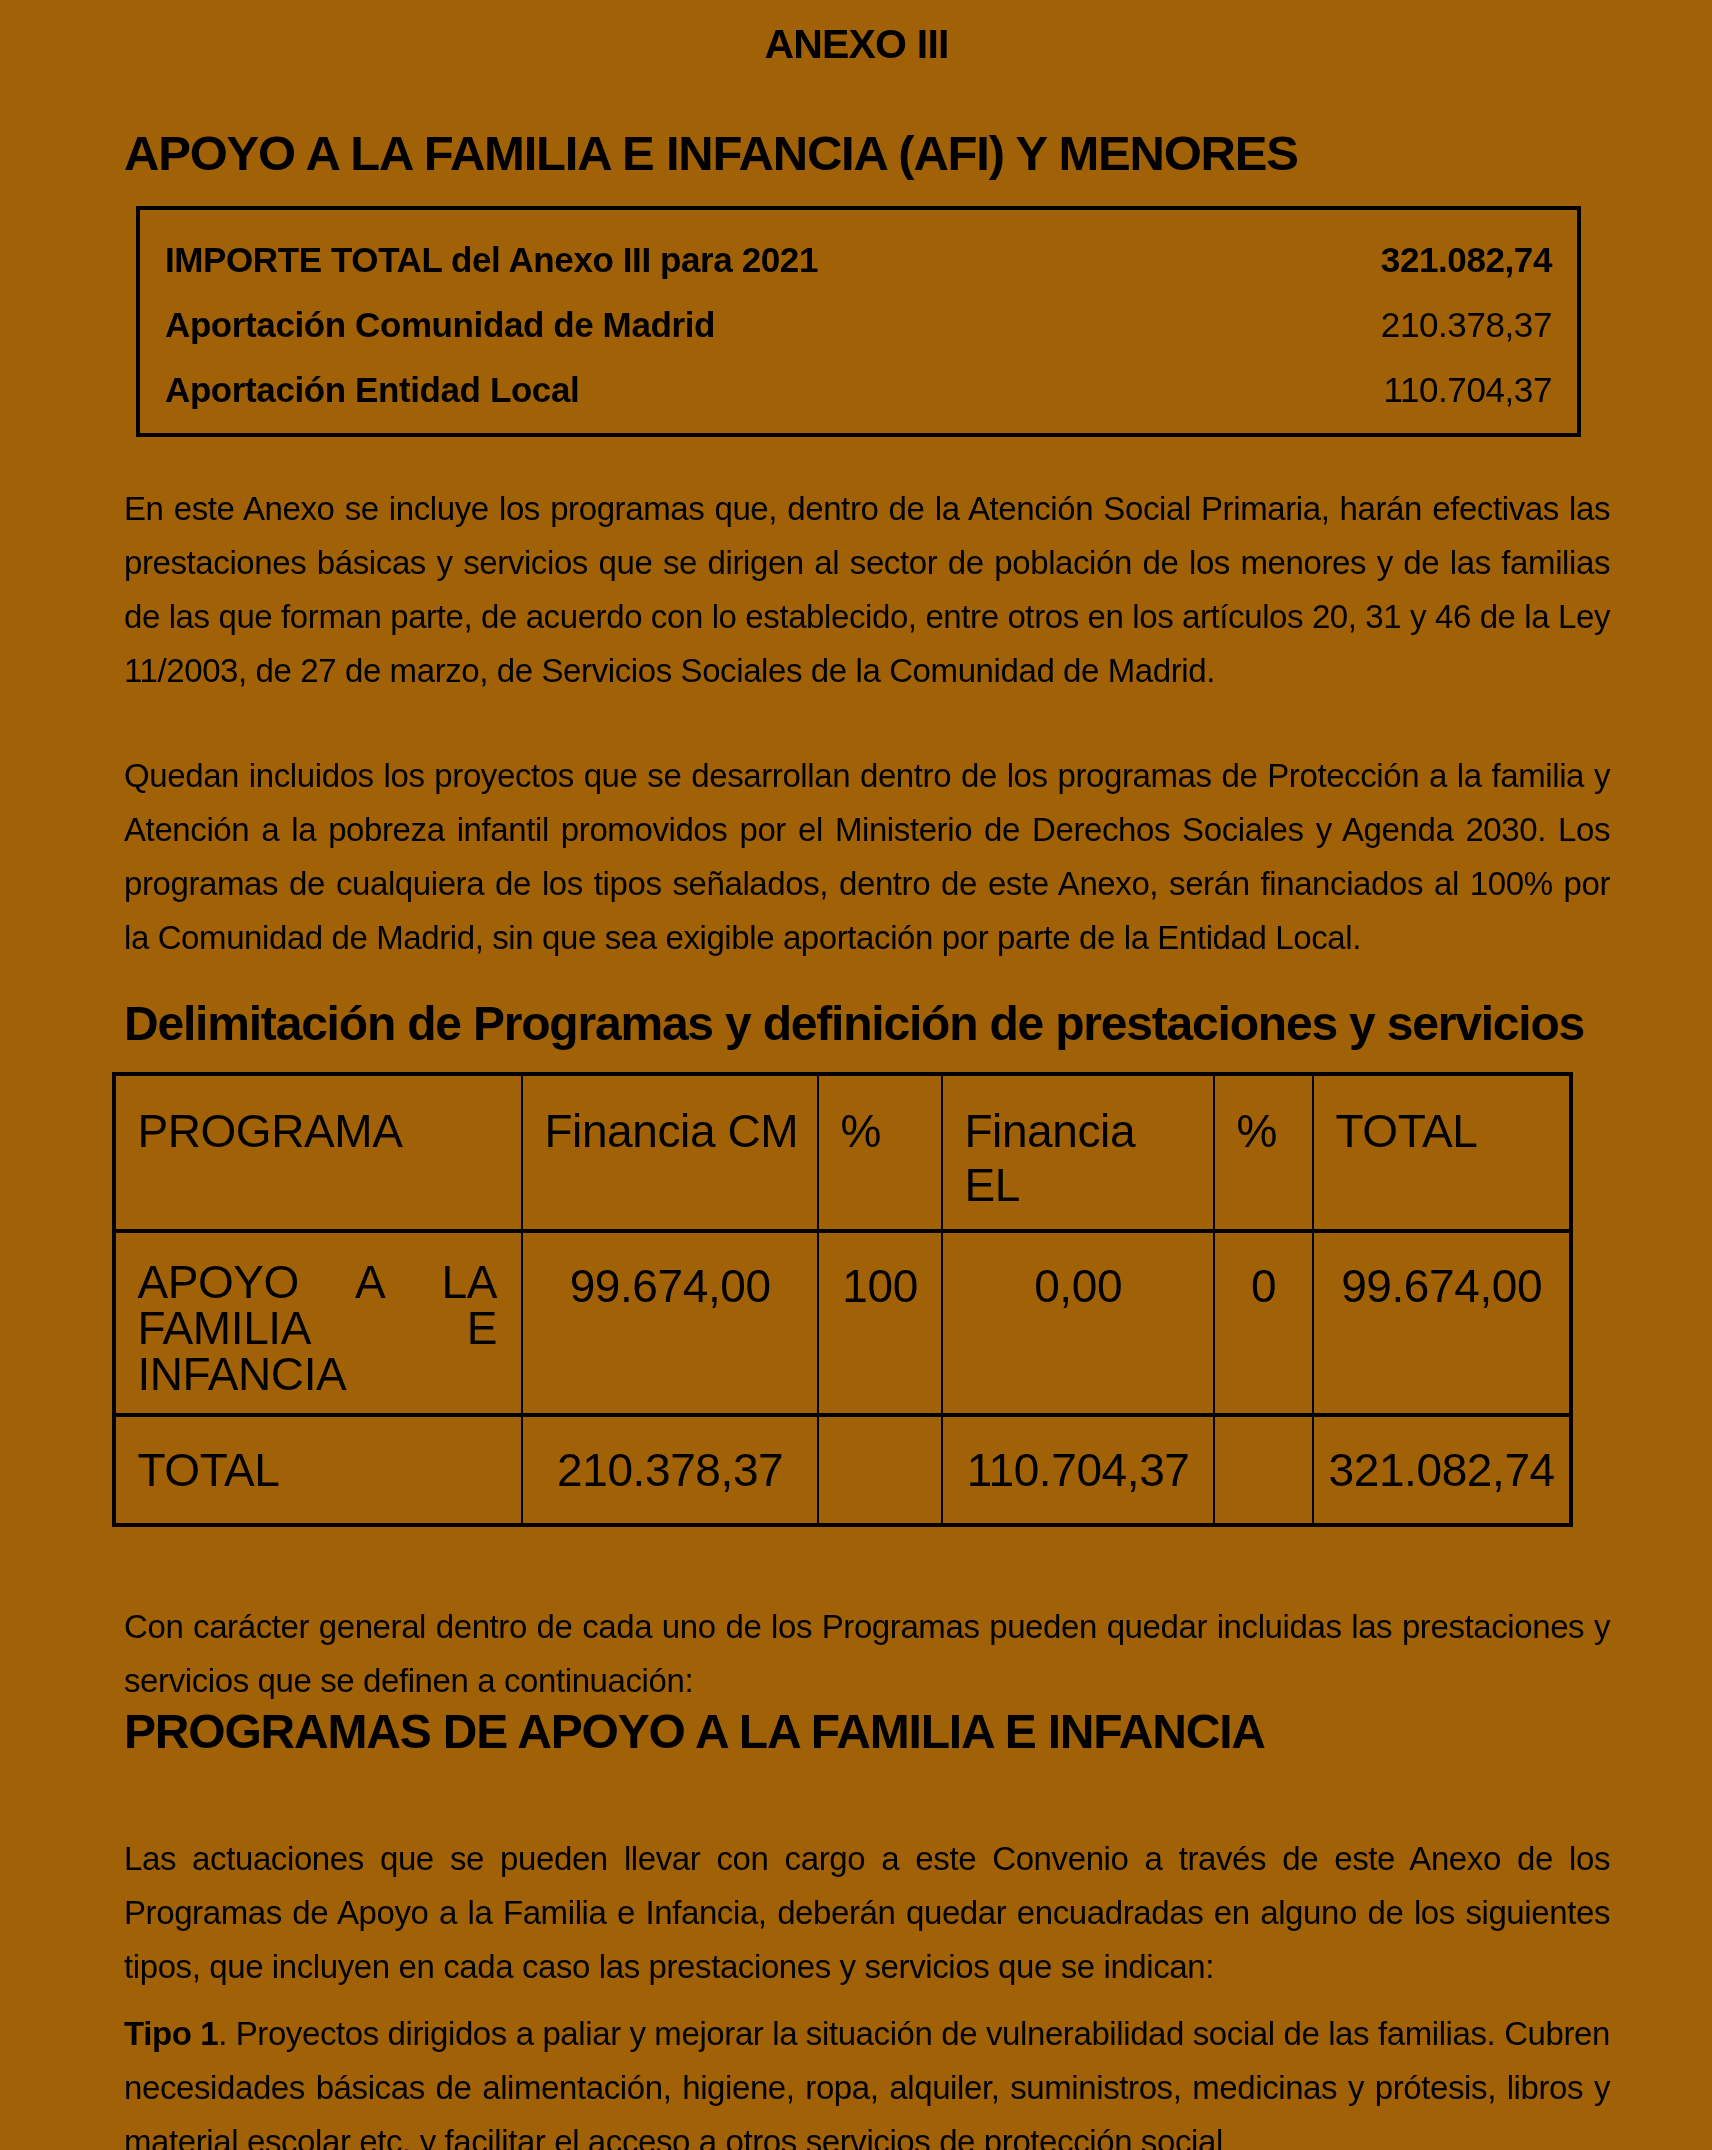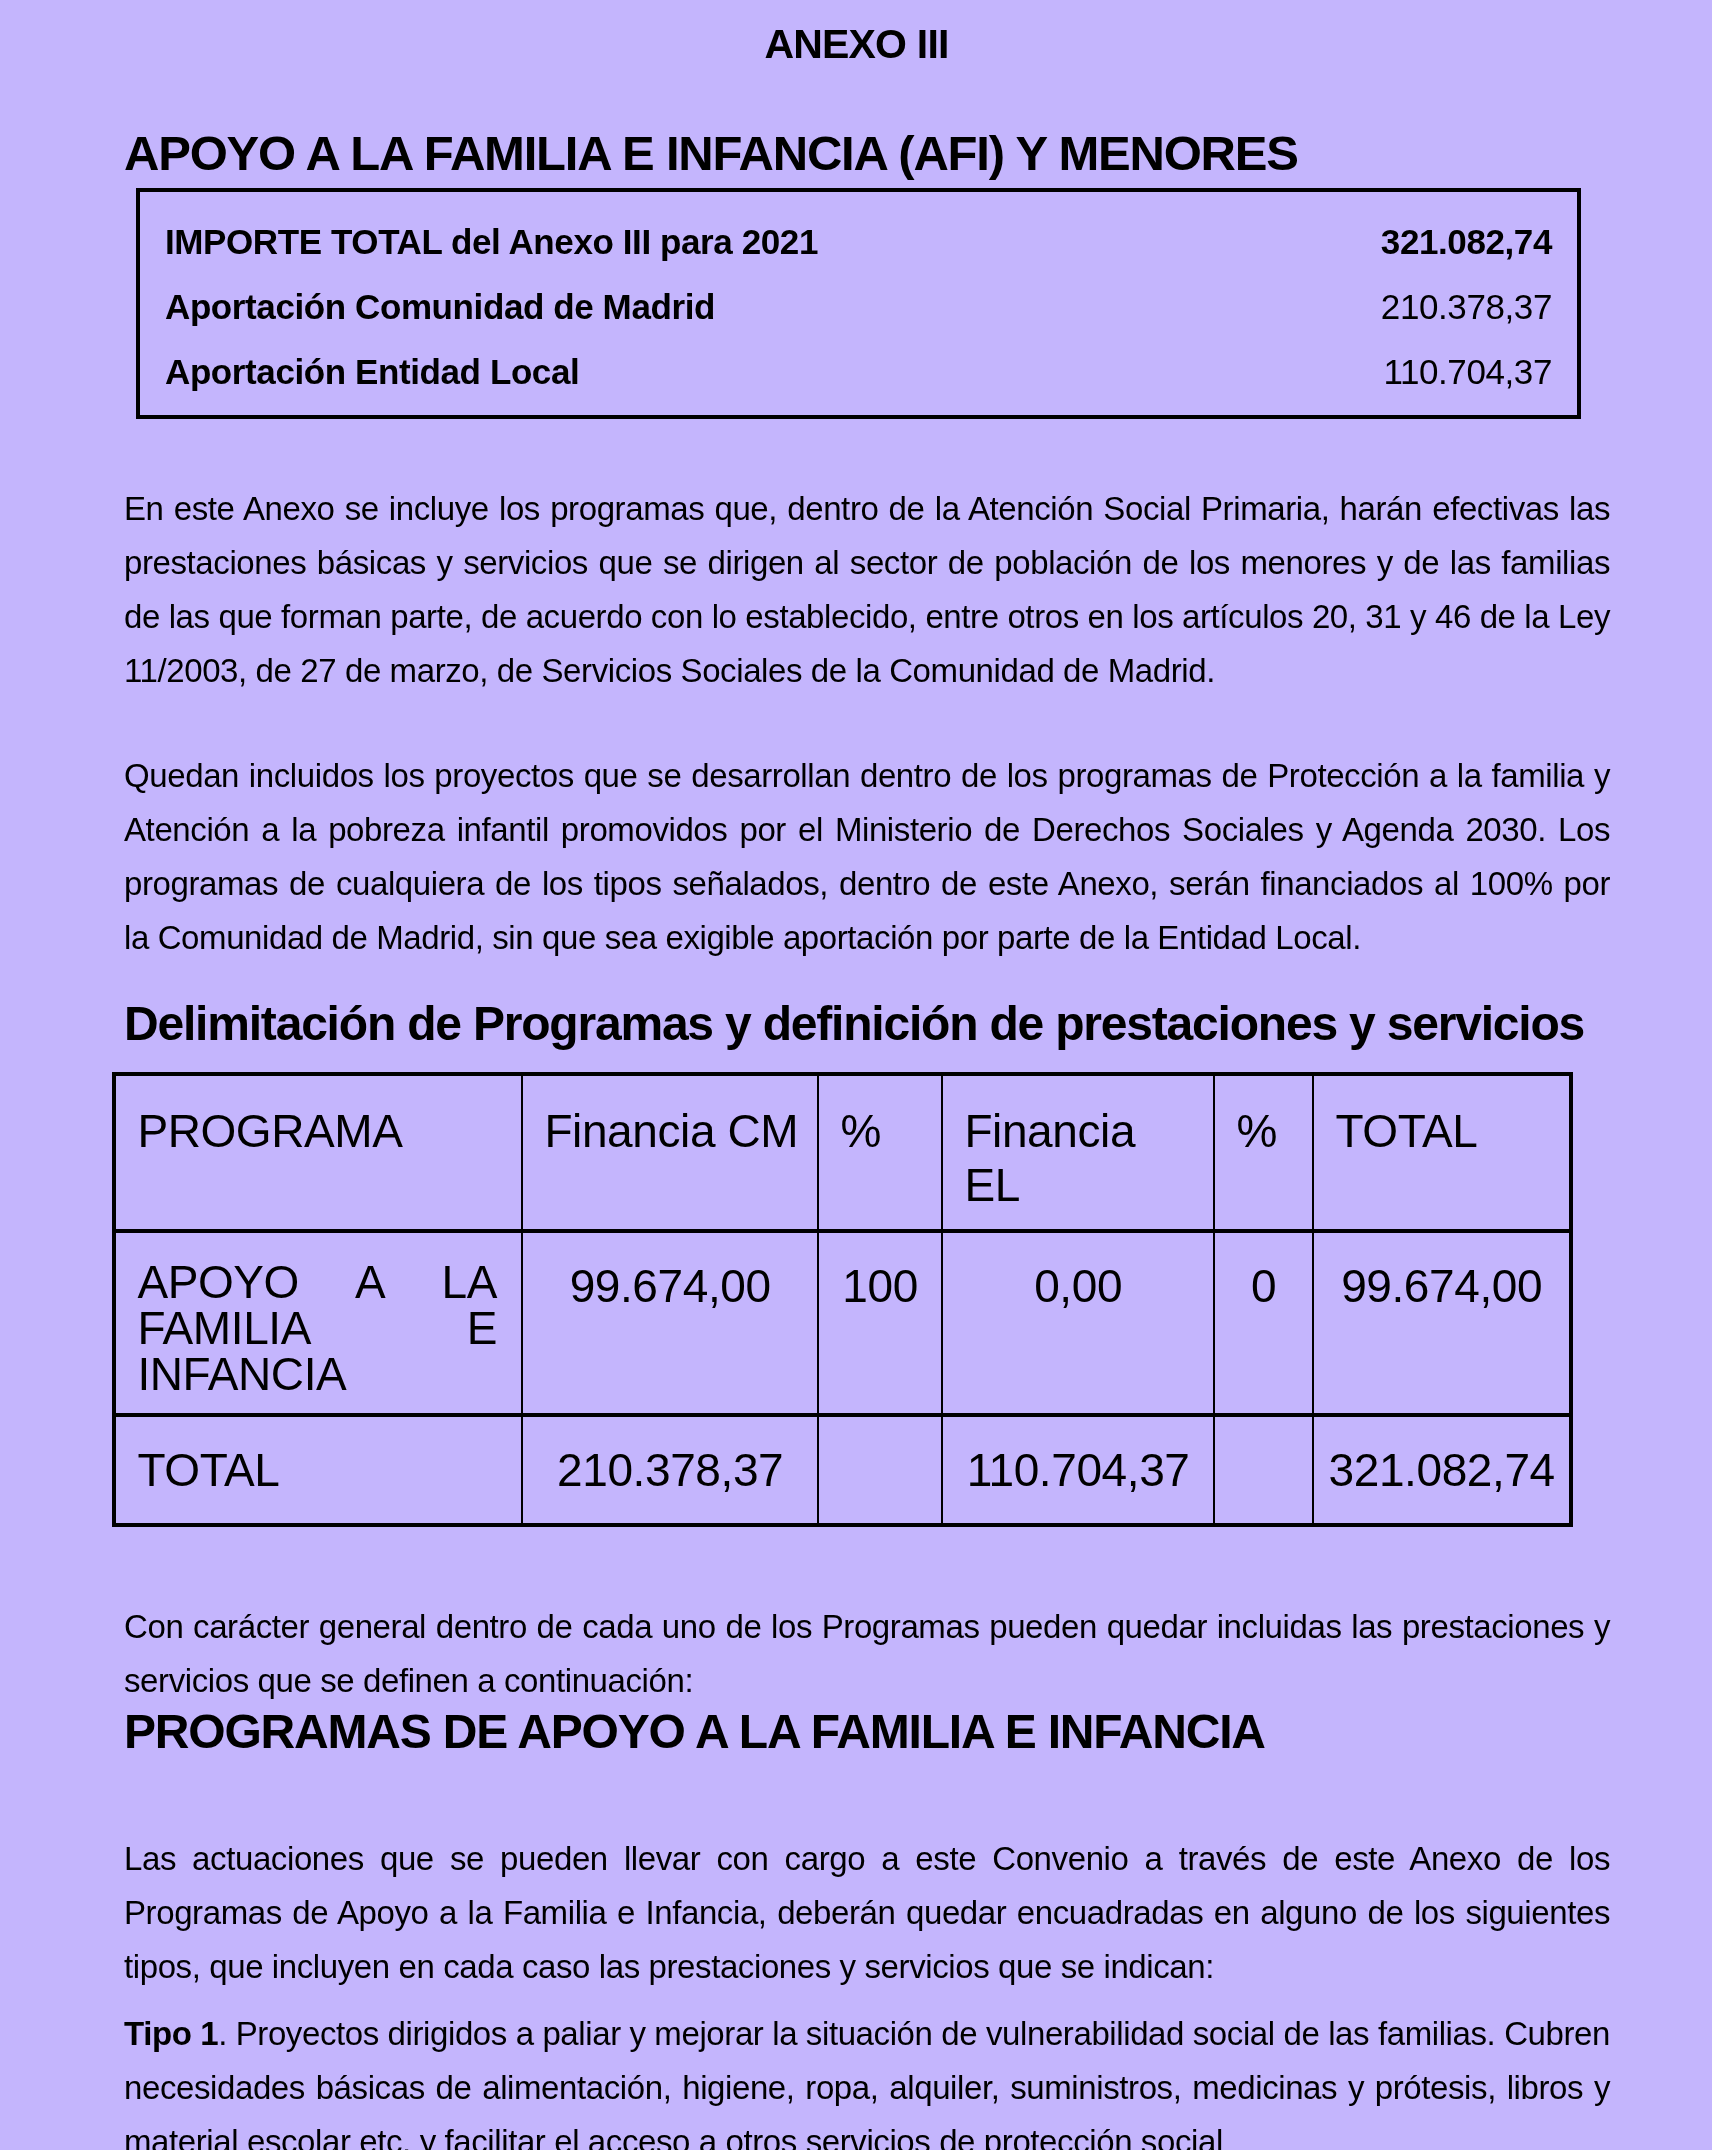--- a/index.html
+++ b/index.html
@@ -1,20 +1,20 @@
 <!DOCTYPE html>
 <html style="font-size:13px"><head>
 <meta charset="utf-8">
 <style>
   html, body { margin: 0; padding: 0; background: #ffffff; }
   .page {
     position: relative;
     width: 1713px;
     height: 2151px;
-    background: #c4b5fd;
+    background: #a16207;
     color: #000000;
     font-family: "Liberation Sans", sans-serif;
     overflow: hidden;
   }
 
   
   .doc-title {
     position: absolute;
     top: 21.4px; left: 0; width: 100%;
     text-align: center;
@@ -34,21 +34,21 @@
     font-size: 48px; font-weight: bold;
     letter-spacing: -1.2px;
     white-space: nowrap;
   }
   #h-delimitacion { top: 996px; }
   #h-programas   { top: 1704px; }
 
   
   .totals-box {
     position: absolute;
-    top: 188px; left: 136px;
+    top: 206px; left: 136px;
     width: 1445px; height: 231px;
     box-sizing: border-box;
     border: 4.1px solid #000000;
     display: flex; flex-direction: column;
     justify-content: space-between;
     padding: 30px 25px 23px 25px;
   }
   .totals-row {
     display: flex;
     justify-content: space-between;

